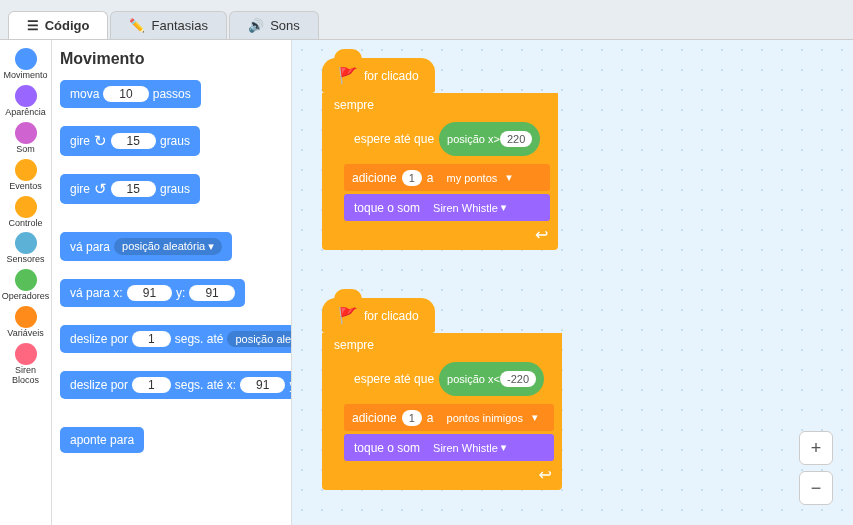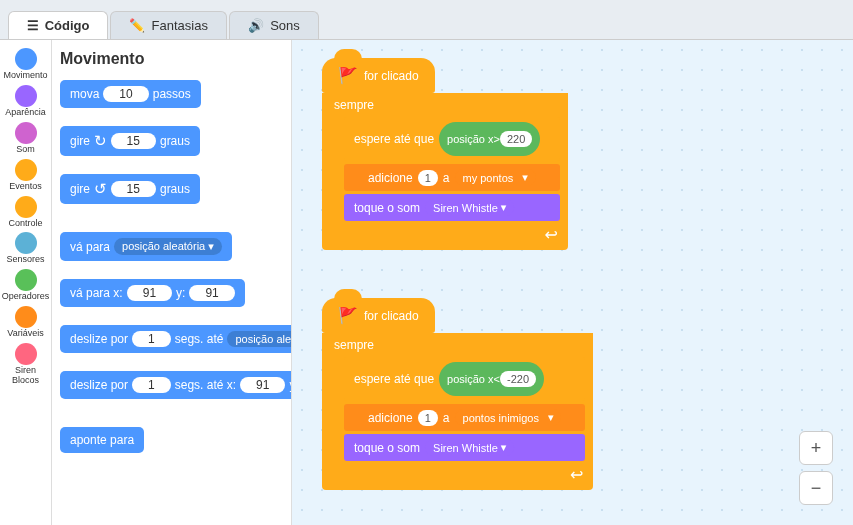--- a/index.html
+++ b/index.html
@@ -39,21 +39,21 @@
     .zoom-controls { position: absolute; bottom: 20px; right: 20px; display: flex; flex-direction: column; gap: 6px; }
     .zoom-btn { width: 34px; height: 34px; background: #fff; border: 1px solid #ccc; border-radius: 6px; display: flex; align-items: center; justify-content: center; cursor: pointer; font-size: 18px; color: #555; }
 
     
     .script-group { position: absolute; }
     
     .sb-hat { background: #ffab19; border-radius: 14px 14px 3px 3px; padding: 8px 16px; color: #fff; font-size: 12px; display: flex; align-items: center; gap: 6px; position: relative; width: fit-content; }
     .sb-hat::before { content: ''; position: absolute; top: -9px; left: 12px; width: 28px; height: 18px; background: #ffab19; border-radius: 10px 10px 0 0; }
 
     .sb-wait { background: #ffab19; border-radius: 3px; padding: 5px 10px; color: #fff; font-size: 12px; display: flex; align-items: center; gap: 5px; white-space: nowrap; }
-    .sb-add { background: #ff8c1a; border-radius: 3px; padding: 5px 24px; color: #fff; font-size: 12px; display: flex; align-items: center; gap: 5px; white-space: nowrap; }
+    .sb-add { background: #ff8c1a; border-radius: 3px; padding: 5px 8px; color: #fff; font-size: 12px; display: flex; align-items: center; gap: 5px; white-space: nowrap; }
     .sb-play { background: #9966ff; border-radius: 3px; padding: 5px 10px; color: #fff; font-size: 12px; display: flex; align-items: center; gap: 5px; white-space: nowrap; }
     
     .val-box { background: #fff; color: #555; border-radius: 10px; padding: 2px 7px; font-size: 11px; }
     .dd-box2 { background: #ff8c1a; color: #fff; border-radius: 10px; padding: 2px 8px; font-size: 11px; display: flex; align-items: center; gap: 9px; }
     .dd-purple { background: #9966ff; color: #fff; border-radius: 10px; padding: 2px 8px; font-size: 11px; display: flex; align-items: center; gap: 3px; }
     
     .op-gt { background: #5cb85c; border-radius: 20px; padding: 9px 8px; color: #fff; font-size: 11px; display: flex; align-items: center; }
 
     
     .sempre-wrap { background: #ffab19; border-radius: 0 0 4px 4px; padding: 0 0 6px 0; width: fit-content; }

